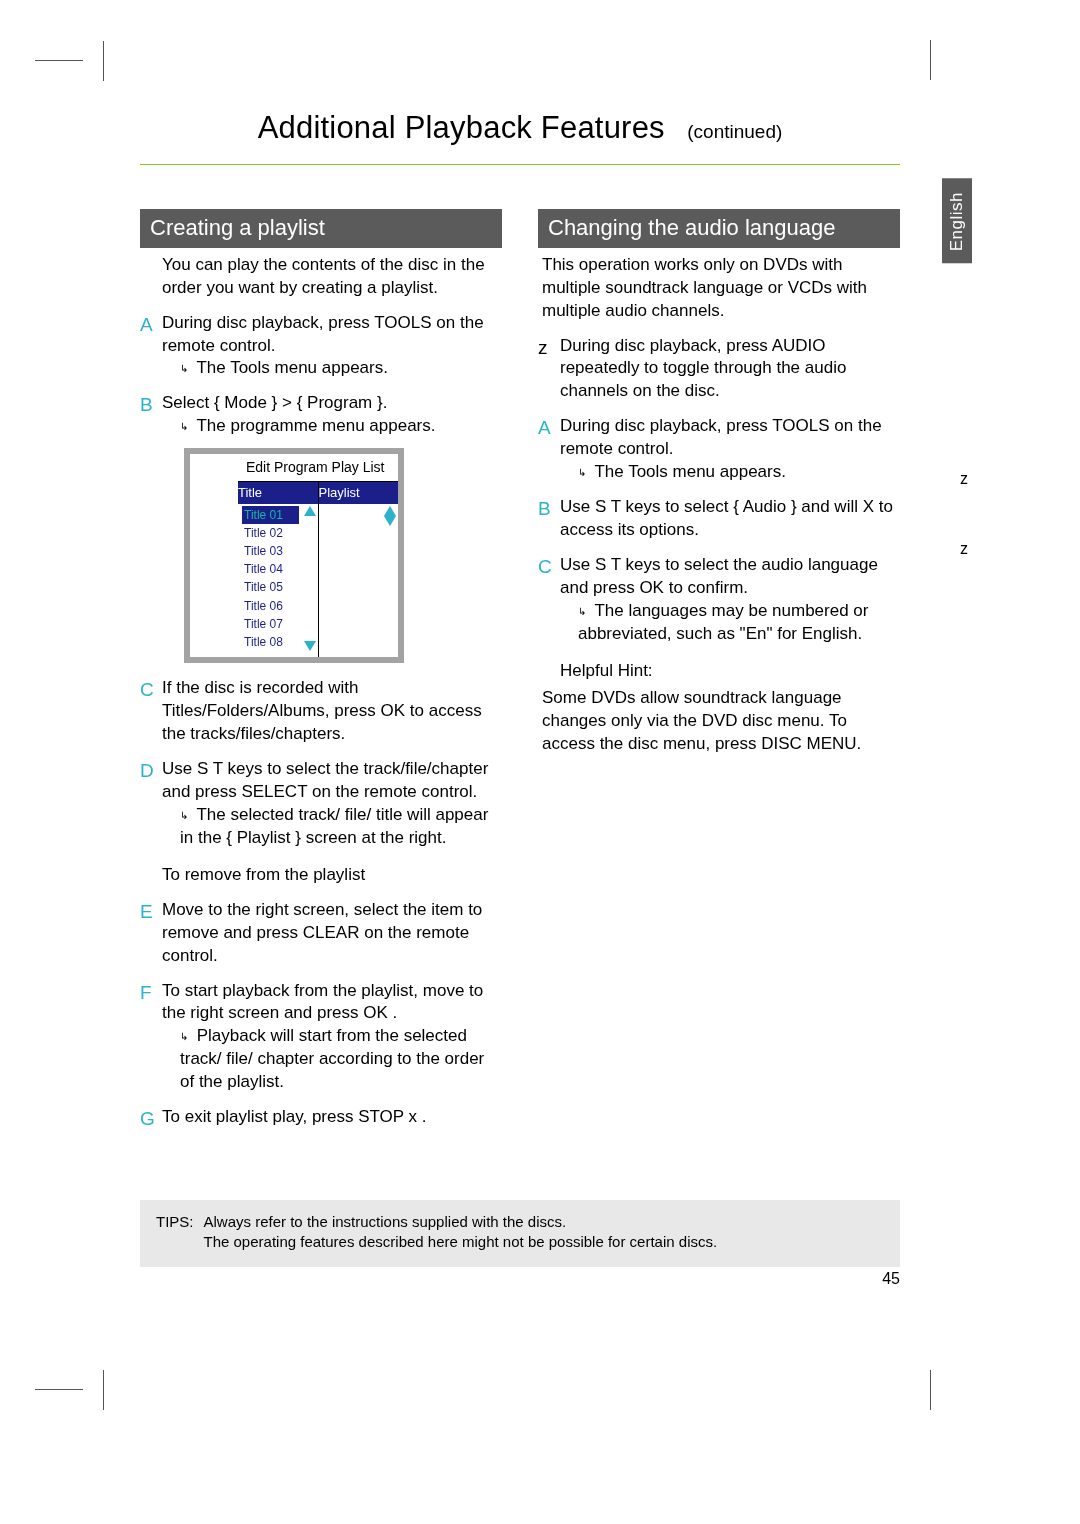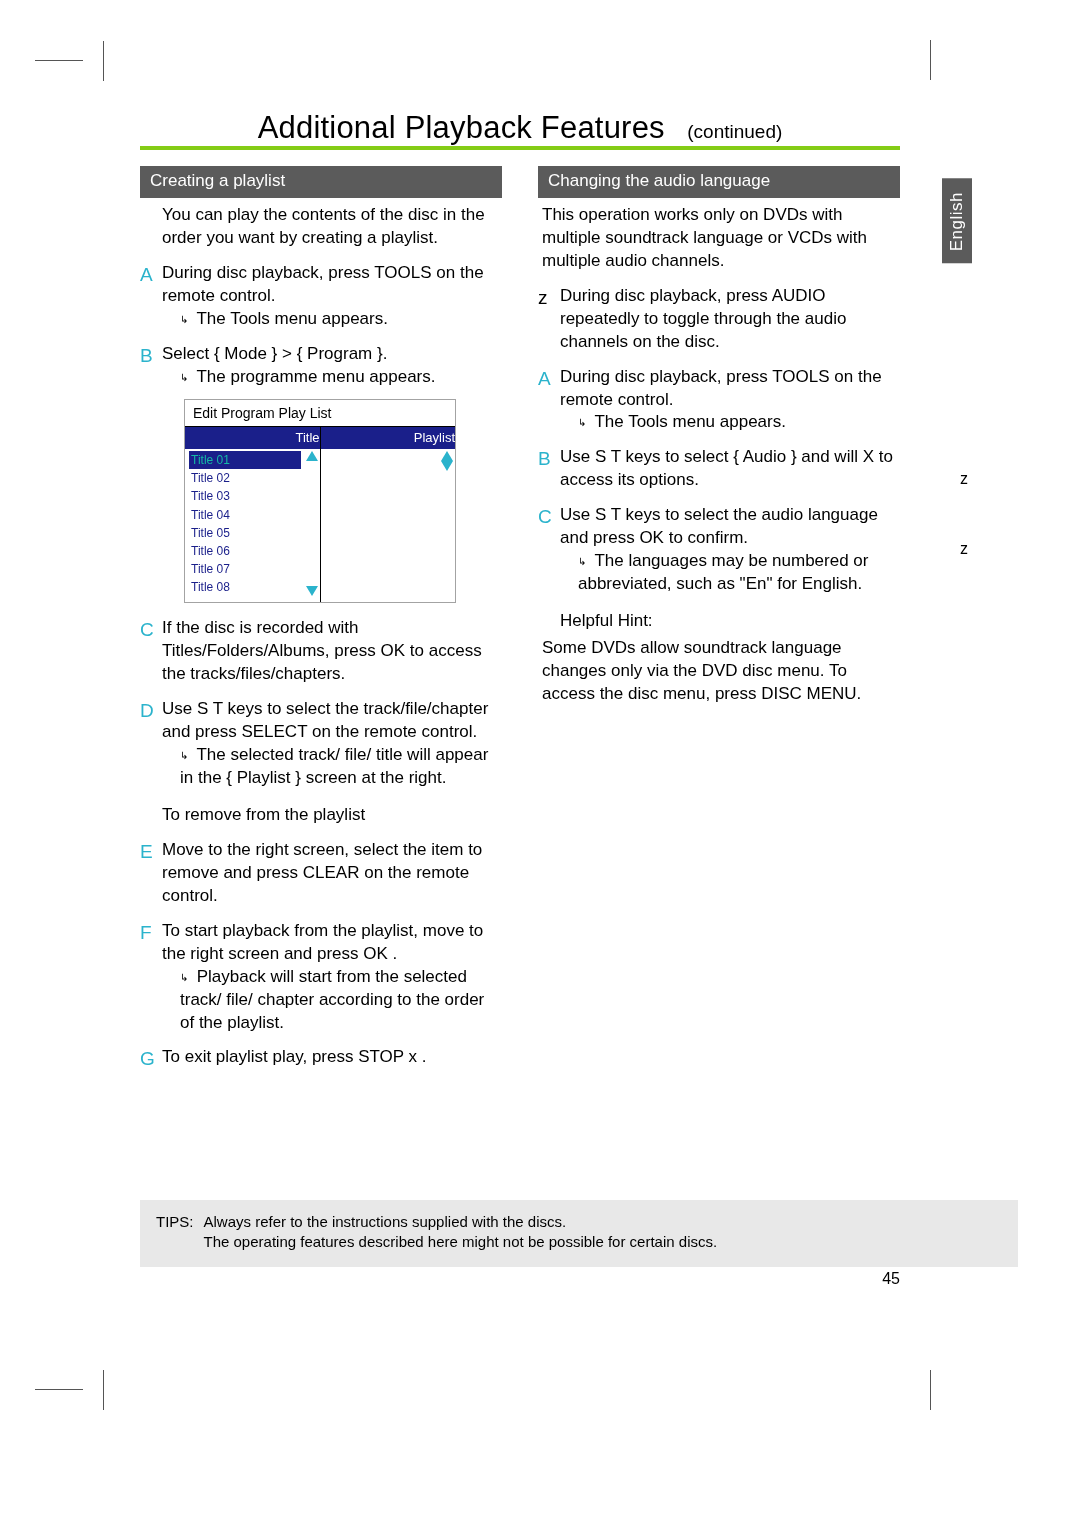--- a/index.html
+++ b/index.html
@@ -23,45 +23,45 @@
     border-color: #555;
   }
   .crop-tl { left: 35px; top: 60px; border-top: 1px solid #555; border-left: 0; }
   .crop-tl::after { content:""; position:absolute; left:68px; top:-20px; height:40px; border-left:1px solid #555; }
   .crop-bl { left: 35px; top: 1350px; border-bottom: 1px solid #555; }
   .crop-bl::after { content:""; position:absolute; left:68px; top:20px; height:40px; border-left:1px solid #555; }
   .crop-rt { position:absolute; left: 930px; top: 40px; height: 40px; border-left:1px solid #555; }
   .crop-rb { position:absolute; left: 930px; top: 1370px; height: 40px; border-left:1px solid #555; }
 
   .title-line {
-    border-bottom: 4px solid #84cc16;
-    padding-bottom: 0;
+    border-bottom: 1px solid #84cc16;
+    padding-bottom: 18px;
     text-align: center;
-    margin-bottom: 16px;
+    margin-bottom: 44px;
     padding-top: 10px;
   }
   .title-main {
     font-size: 31px;
     font-weight: 400;
     letter-spacing: 0.2px;
   }
   .title-cont {
     font-size: 19px;
     font-weight: 400;
     margin-left: 18px;
   }
   .cols {
     display: flex;
     gap: 36px;
   }
   .col { flex: 1 1 0; font-size: 17px; line-height: 1.35; }
   .subhead {
     background: #5b5b5b;
     color: #fff;
-    font-size: 17px;
+    font-size: 22px;
     padding: 4px 2px 5px 10px;
     margin-bottom: 6px;
     font-weight: 400;
   }
   .para { margin: 0 0 12px 22px; }
   .para-noindent { margin: 0 0 12px 0; }
   .step { display: flex; margin-top: 12px; }
   .step-label {
     width: 22px;
     flex: 0 0 22px;
@@ -86,33 +86,34 @@
     letter-spacing: 0.5px;
   }
   .edge-z {
     position: absolute;
     right: -68px;
     font-size: 16px;
     color: #000;
   }
   .diagram {
     margin: 10px 0 14px 44px;
-    width: 272px;
-    border: 1px solid #a3a3a3;
+    width: 220px;
+    border: 6px solid #a3a3a3;
     font-size: 13px;
+    padding-left: 48px;
   }
   .diagram-title { padding: 4px 8px; border-bottom: 1px solid #000; font-size: 14px; }
   .diagram-cols { display: flex; }
   .dcol {
     flex: 1; border-right: 1px solid #000;
     display: flex; flex-direction: column;
   }
   .dcol:last-child { border-right: none; }
   .dcol-head {
-    background: #1a1f8a; color: #fff; text-align: right;
+    background: #1a1f8a; color: #fff; text-align: left;
     font-size: 13px; padding: 2px 0;
   }
   .dcol-body { display: flex; }
   .dlist { flex: 1; padding: 2px 3px 6px 4px; }
   .dlist .row { font-size: 12px; padding: 1px 2px; color: #1a1f8a; }
   .dlist .row.sel { background: #1a1f8a; color: #14b8a6; }
   .dscroll {
     width: 16px;
     display: flex; flex-direction: column; justify-content: space-between;
     padding: 2px 0 6px 0;
@@ -120,21 +121,21 @@
   .tri-up, .tri-down {
     width: 0; height: 0; margin: 0 auto;
     border-left: 6px solid transparent;
     border-right: 6px solid transparent;
   }
   .tri-up { border-bottom: 10px solid #2bb3cc; }
   .tri-down { border-top: 10px solid #2bb3cc; }
   .tips-box {
     position: absolute;
     left: 0; top: 1100px;
-    width: 878px;
+    width: 760px;
     background: #e8e8e8;
     padding: 12px 14px 14px 16px;
     font-size: 15px;
     line-height: 1.35;
     display: flex;
     gap: 10px;
   }
   .tips-label { flex: 0 0 auto; }
   .page-num {
     position: absolute;

